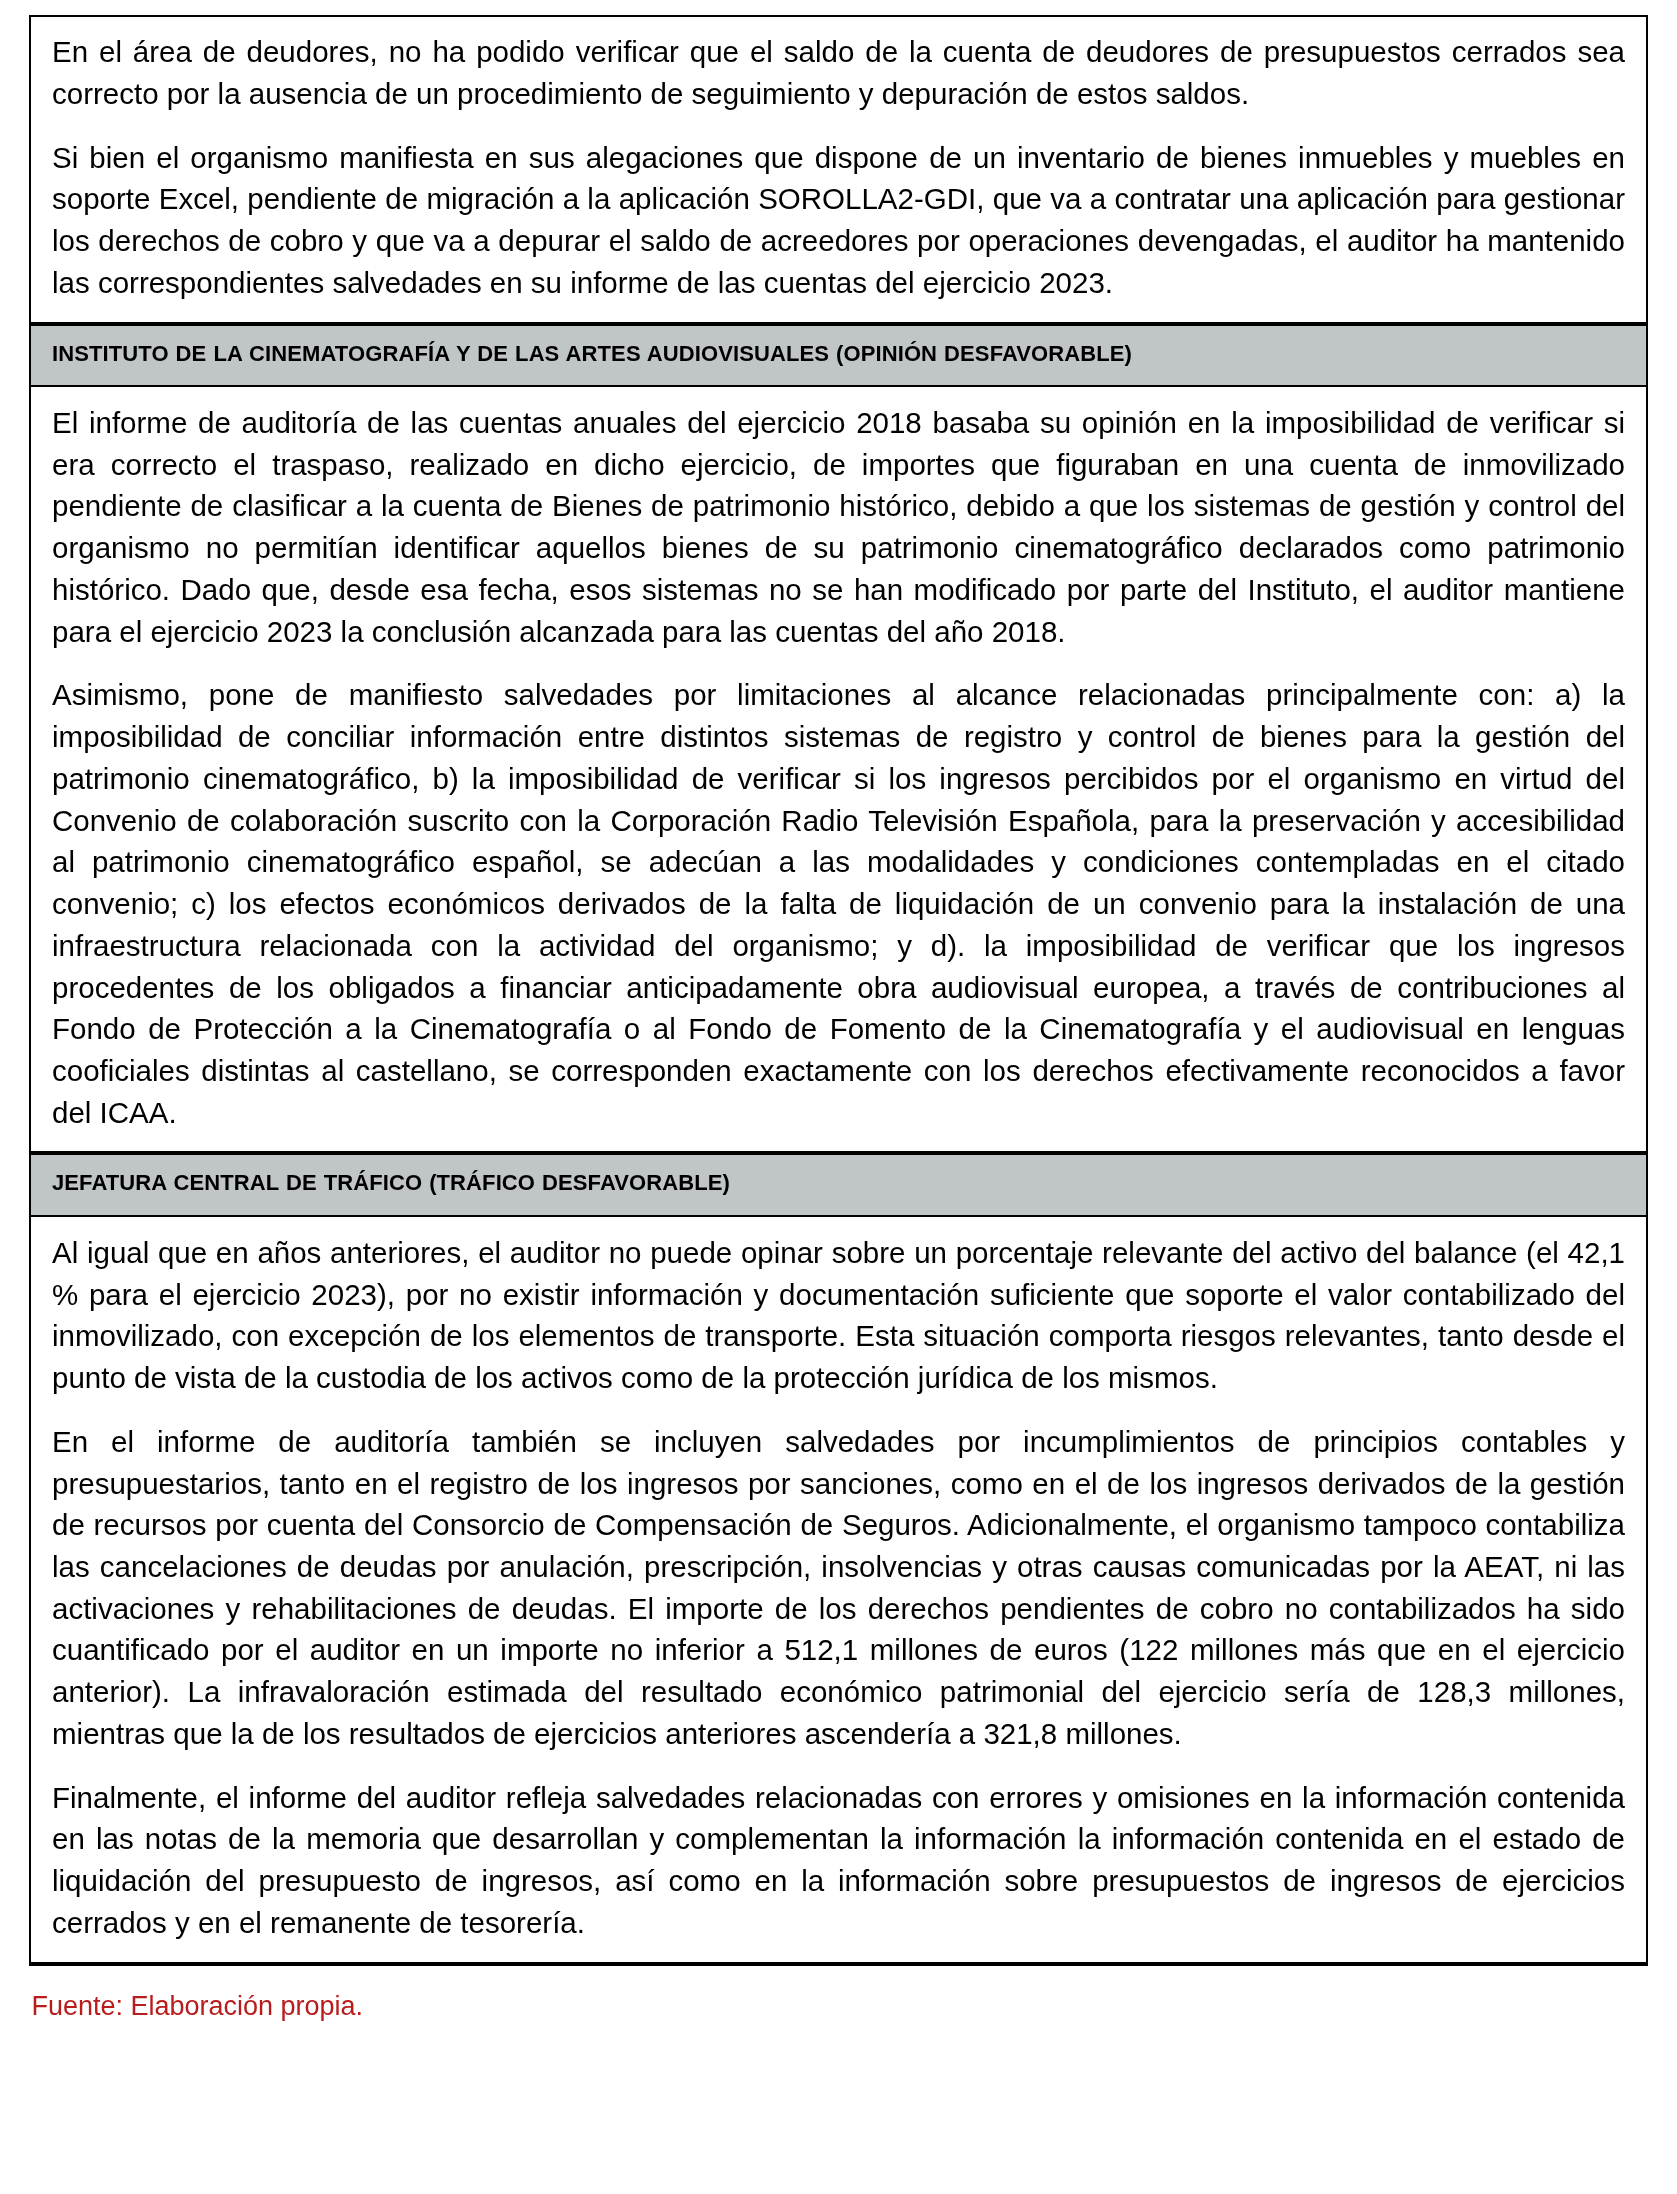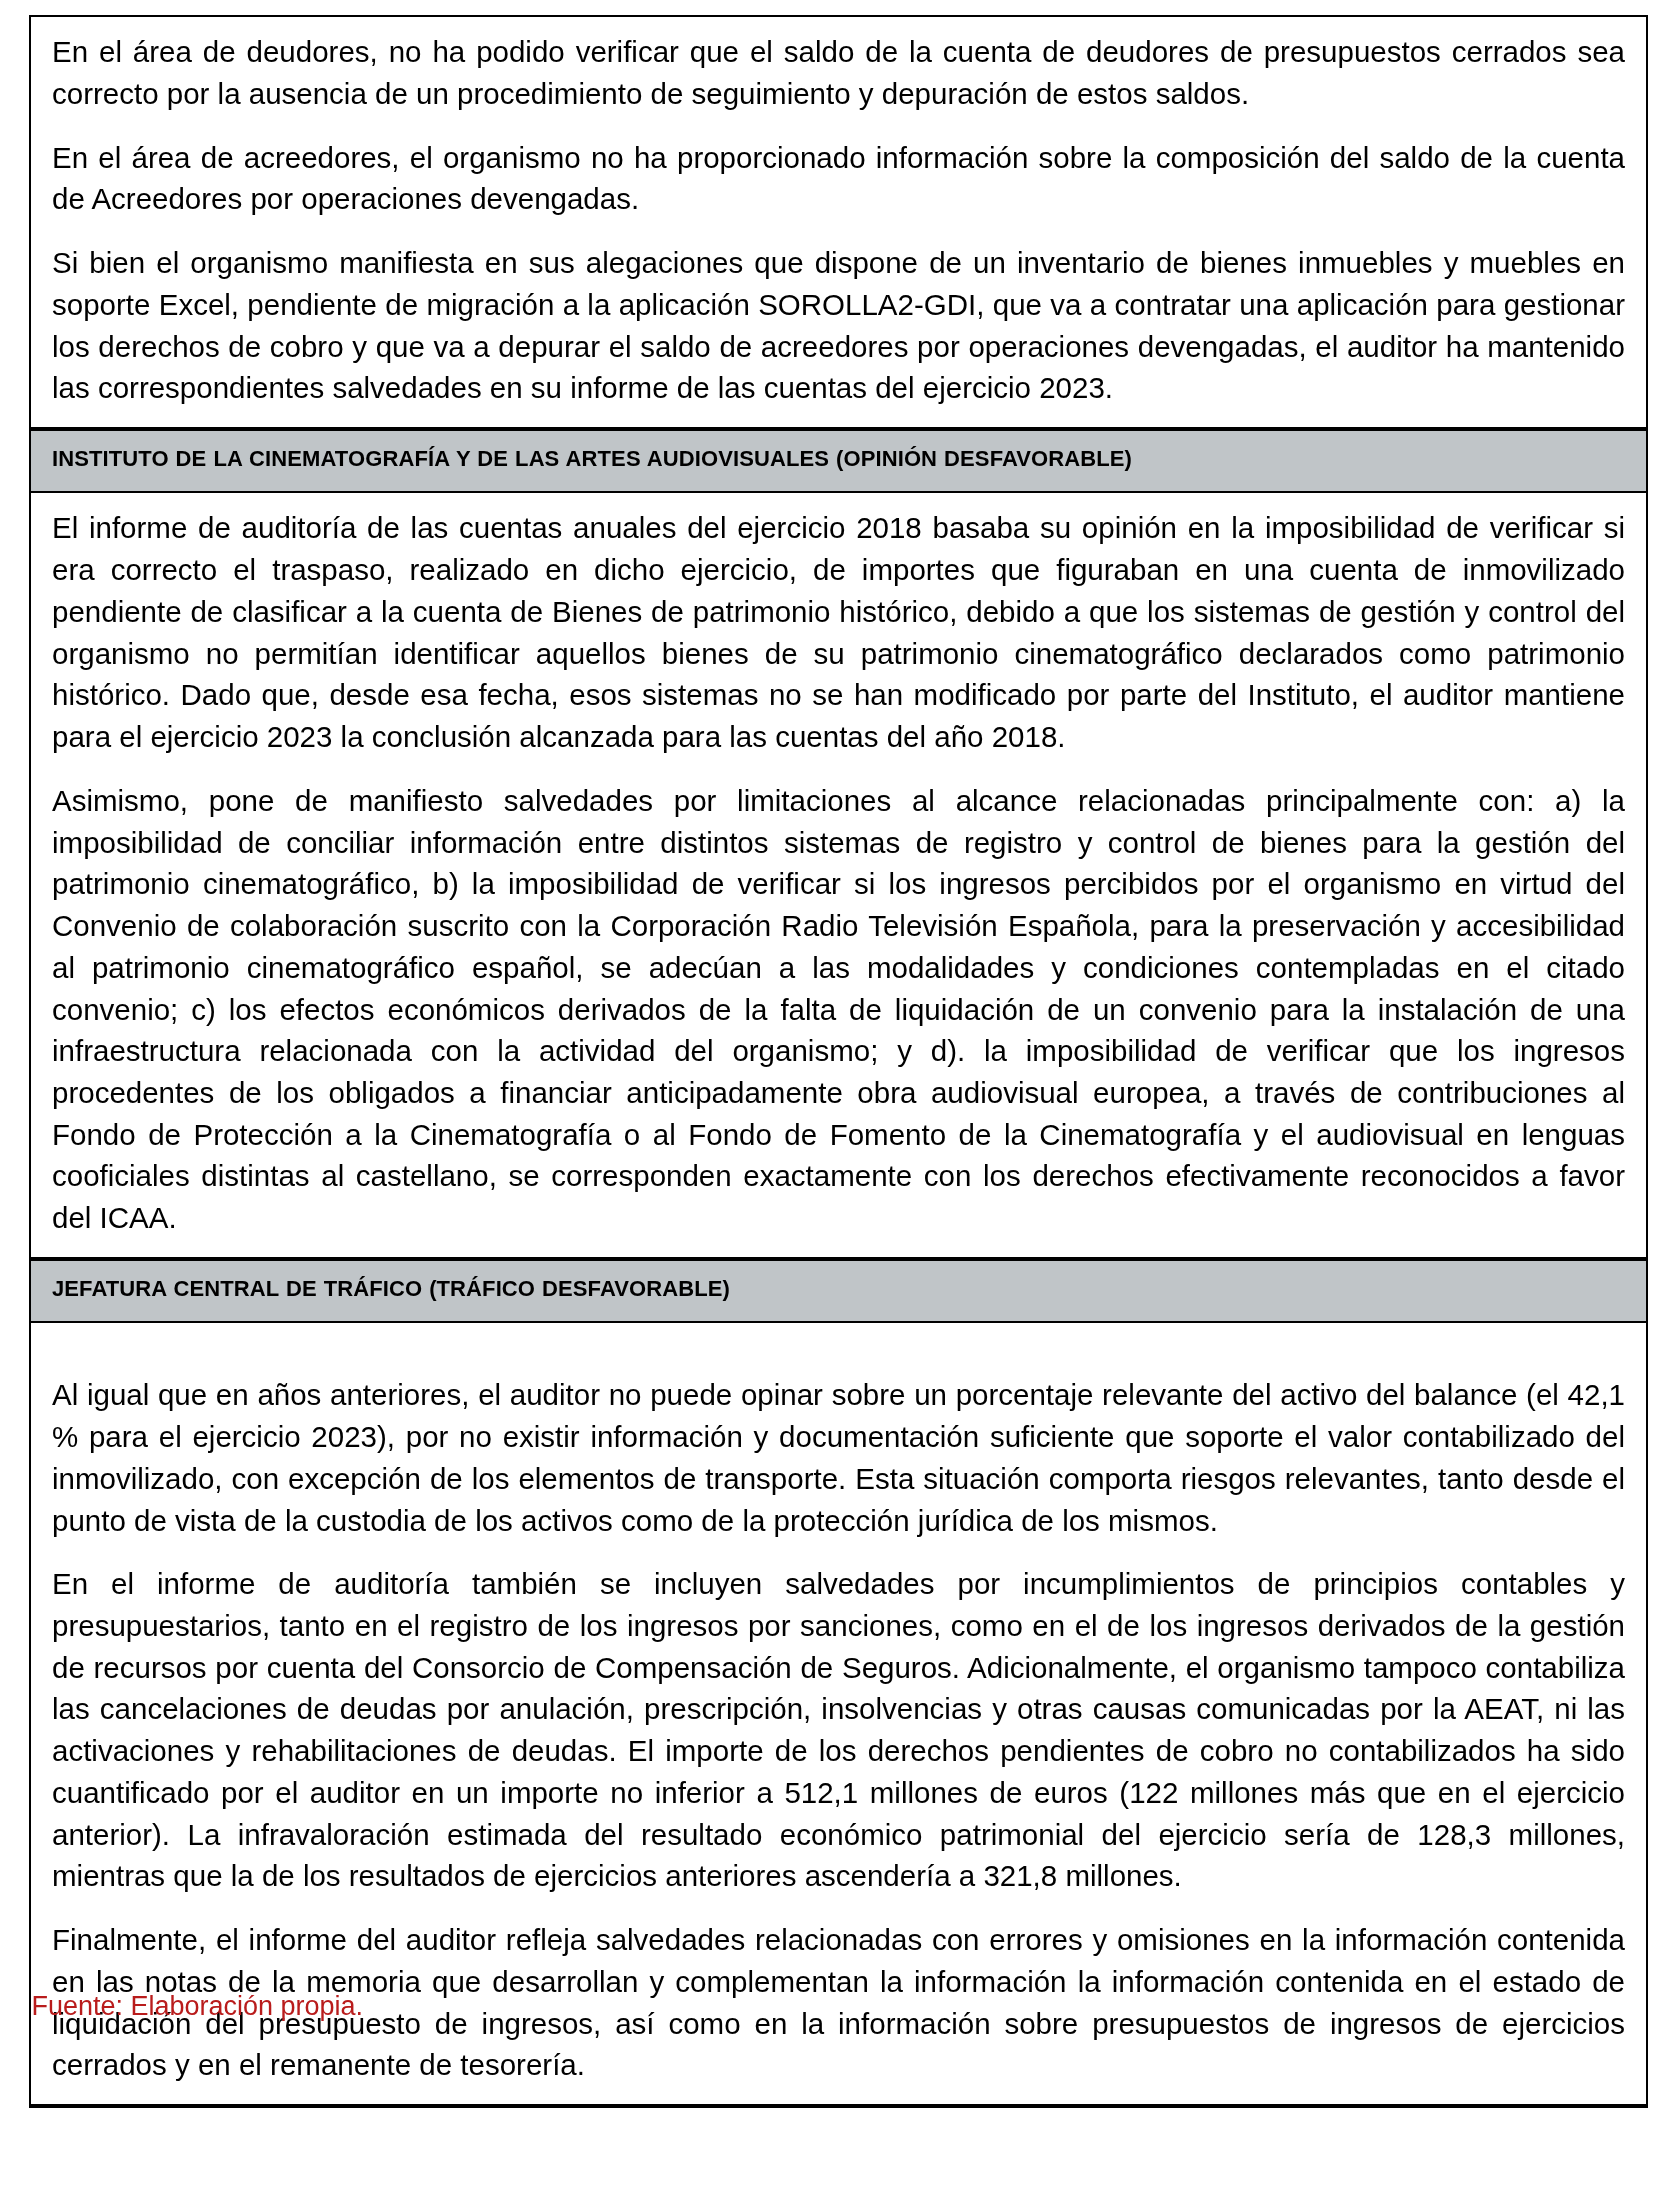--- a/index.html
+++ b/index.html
@@ -34,21 +34,20 @@
     display: block;
     box-sizing: border-box;
     width: 100%;
   }
   .row.body-cell {
     padding: 14.6px 21px 18px 21px;
     border-bottom: 2.4px solid #000000;
   }
   .row.body-cell.last {
     border-bottom: 2.4px solid #000000;
-    margin-top: 37px;
   }
   .row.header-cell {
     background: #c0c5c8;
     padding: 13px 21px 16px 21px;
     border-bottom: 2.4px solid #000000;
     border-top: 2.4px solid #000000;
   }
   .header-text {
     font-size: 22px;
     font-weight: bold;
@@ -88,21 +87,20 @@
 </style>
 </head>
 <body>
 
 <div class="page">
 
   <div class="doc-table">
 
     <div class="row body-cell">
       <p class="para">En el área de deudores, no ha podido verificar que el saldo de la cuenta de deudores de presupuestos cerrados sea correcto por la ausencia de un procedimiento de seguimiento y depuración de estos saldos.</p>
-      <p class="para">En el área de acreedores, el organismo no ha proporcionado información sobre la composición del saldo de la cuenta de Acreedores por operaciones devengadas.</p>
       <p class="para">Si bien el organismo manifiesta en sus alegaciones que dispone de un inventario de bienes inmuebles y muebles en soporte Excel, pendiente de migración a la aplicación SOROLLA2-GDI, que va a contratar una aplicación para gestionar los derechos de cobro y que va a depurar el saldo de acreedores por operaciones devengadas, el auditor ha mantenido las correspondientes salvedades en su informe de las cuentas del ejercicio 2023.</p>
     </div>
 
     <div class="row header-cell">
       <div class="header-text justify-full">INSTITUTO DE LA CINEMATOGRAFÍA Y DE LAS ARTES AUDIOVISUALES (OPINIÓN DESFAVORABLE)</div>
     </div>
 
     <div class="row body-cell">
       <p class="para">El informe de auditoría de las cuentas anuales del ejercicio 2018 basaba su opinión en la imposibilidad de verificar si era correcto el traspaso, realizado en dicho ejercicio, de importes que figuraban en una cuenta de inmovilizado pendiente de clasificar a la cuenta de Bienes de patrimonio histórico, debido a que los sistemas de gestión y control del organismo no permitían identificar aquellos bienes de su patrimonio cinematográfico declarados como patrimonio histórico. Dado que, desde esa fecha, esos sistemas no se han modificado por parte del Instituto, el auditor mantiene para el ejercicio 2023 la conclusión alcanzada para las cuentas del año 2018.</p>
       <p class="para">Asimismo, pone de manifiesto salvedades por limitaciones al alcance relacionadas principalmente con: a) la imposibilidad de conciliar información entre distintos sistemas de registro y control de bienes para la gestión del patrimonio cinematográfico, b) la imposibilidad de verificar si los ingresos percibidos por el organismo en virtud del Convenio de colaboración suscrito con la Corporación Radio Televisión Española, para la preservación y accesibilidad al patrimonio cinematográfico español, se adecúan a las modalidades y condiciones contempladas en el citado convenio; c) los efectos económicos derivados de la falta de liquidación de un convenio para la instalación de una infraestructura relacionada con la actividad del organismo; y d). la imposibilidad de verificar que los ingresos procedentes de los obligados a financiar anticipadamente obra audiovisual europea, a través de contribuciones al Fondo de Protección a la Cinematografía o al Fondo de Fomento de la Cinematografía y el audiovisual en lenguas cooficiales distintas al castellano, se corresponden exactamente con los derechos efectivamente reconocidos a favor del ICAA.</p>

